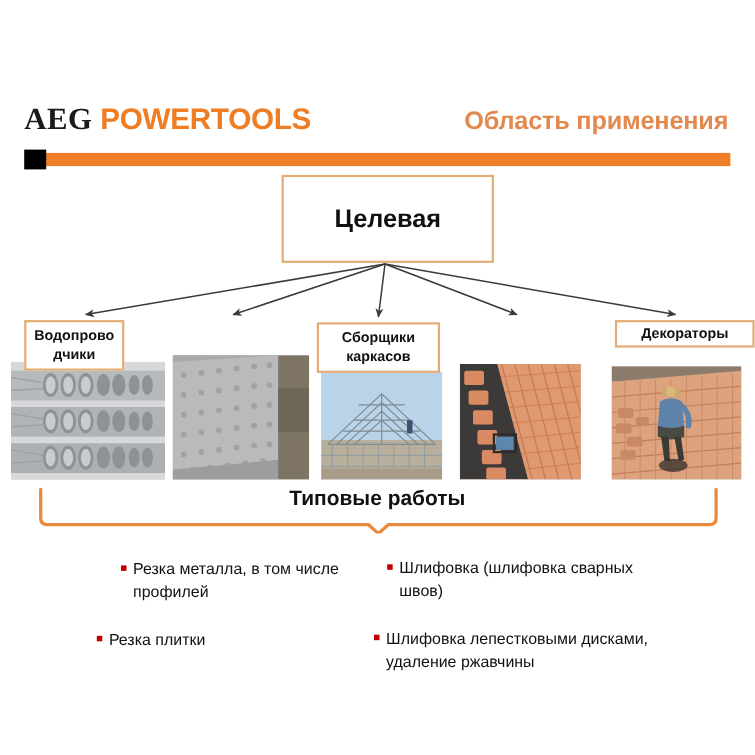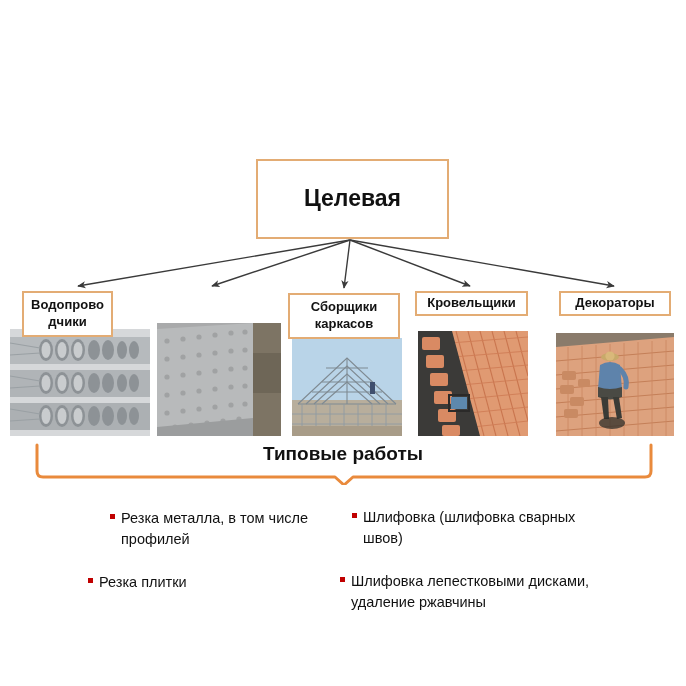--- a/index.html
+++ b/index.html
@@ -90,21 +90,21 @@
     display:flex; align-items:center; justify-content:center;
     text-align:center;
     font-size:13px; font-weight:bold; color:#111111;
     line-height:1.3;
     z-index:5;
   }
   .cb1{ left:22px;  top:291px; width:91px; height:46px; }
   .cb2{ left:163px; top:291px; width:100px; height:25px; }
   .cb3{ left:288px; top:293px; width:112px; height:46px; }
   .cb4{ left:415px; top:291px; width:113px; height:25px; }
-  .cb5{ left:559px; top:291px; width:112px; height:25px; }
+  .cb5{ left:559px; top:291px; width:127px; height:25px; }
 
   
   .photo{
     position:absolute;
     overflow:hidden;
     background:#cfcfcf;
   }
   .ph1{ left:10px;  top:329px; width:140px; height:107px; }
   .ph2{ left:157px; top:323px; width:124px; height:113px; }
   .ph3{ left:292px; top:338px; width:110px; height:98px; }
@@ -138,20 +138,30 @@
   .col-left{ left:110px; top:490px; width:215px; }
   .col-left .item.second{ margin-left:-22px; margin-top:22px; }
   .col-right{ left:352px; top:489px; width:265px; }
   .col-right .item.second{ margin-left:-12px; margin-top:22px; }
 </style>
 </head>
 <body>
 
 <div class="slide">
 
+  <div class="header">
+    <div class="logo">
+      <span class="logo-aeg">AEG</span><span class="logo-pt">POWERTOOLS</span>
+    </div>
+    <div class="header-title">Область применения</div>
+    <div class="rule-wrap">
+      <div class="rule-bar"></div>
+      <div class="rule-square"></div>
+    </div>
+  </div>
 
   <div class="center-box">
     <div class="line">Целевая</div>
   </div>
 
   <svg class="arrows" viewBox="0 0 686 62" preserveAspectRatio="none">
     <defs>
       <marker id="ah" markerWidth="7" markerHeight="7" refX="5.4" refY="3" orient="auto" markerUnits="strokeWidth">
         <path d="M0,0.4 L6,3 L0,5.6 L1.6,3 Z" fill="#3A3A3A"></path>
       </marker>
@@ -374,23 +384,20 @@
       </g>
     </svg>
   </div>
 
   <div class="cat-box cb1">
     <span>Водопрово дчики</span>
   </div>
   <div class="cat-box cb3">
     <span>Сборщики каркасов</span>
   </div>
-  <div class="cat-box cb4">
-    <span>Кровельщики</span>
-  </div>
   <div class="cat-box cb5">
     <span>Декораторы</span>
   </div>
 
   <svg class="bracket" viewBox="0 0 620 42" preserveAspectRatio="none">
     <path d="M3,2 L3,28 Q3,34 9,34 L301,34 L310,42 L319,34 L611,34 Q617,34 617,28 L617,2" stroke="#E98A3C" stroke-width="3" fill="none" stroke-linecap="round" stroke-linejoin="round"></path>
   </svg>
   <div class="bracket-label">Типовые работы</div>
 
   <div class="bullets col-left">

